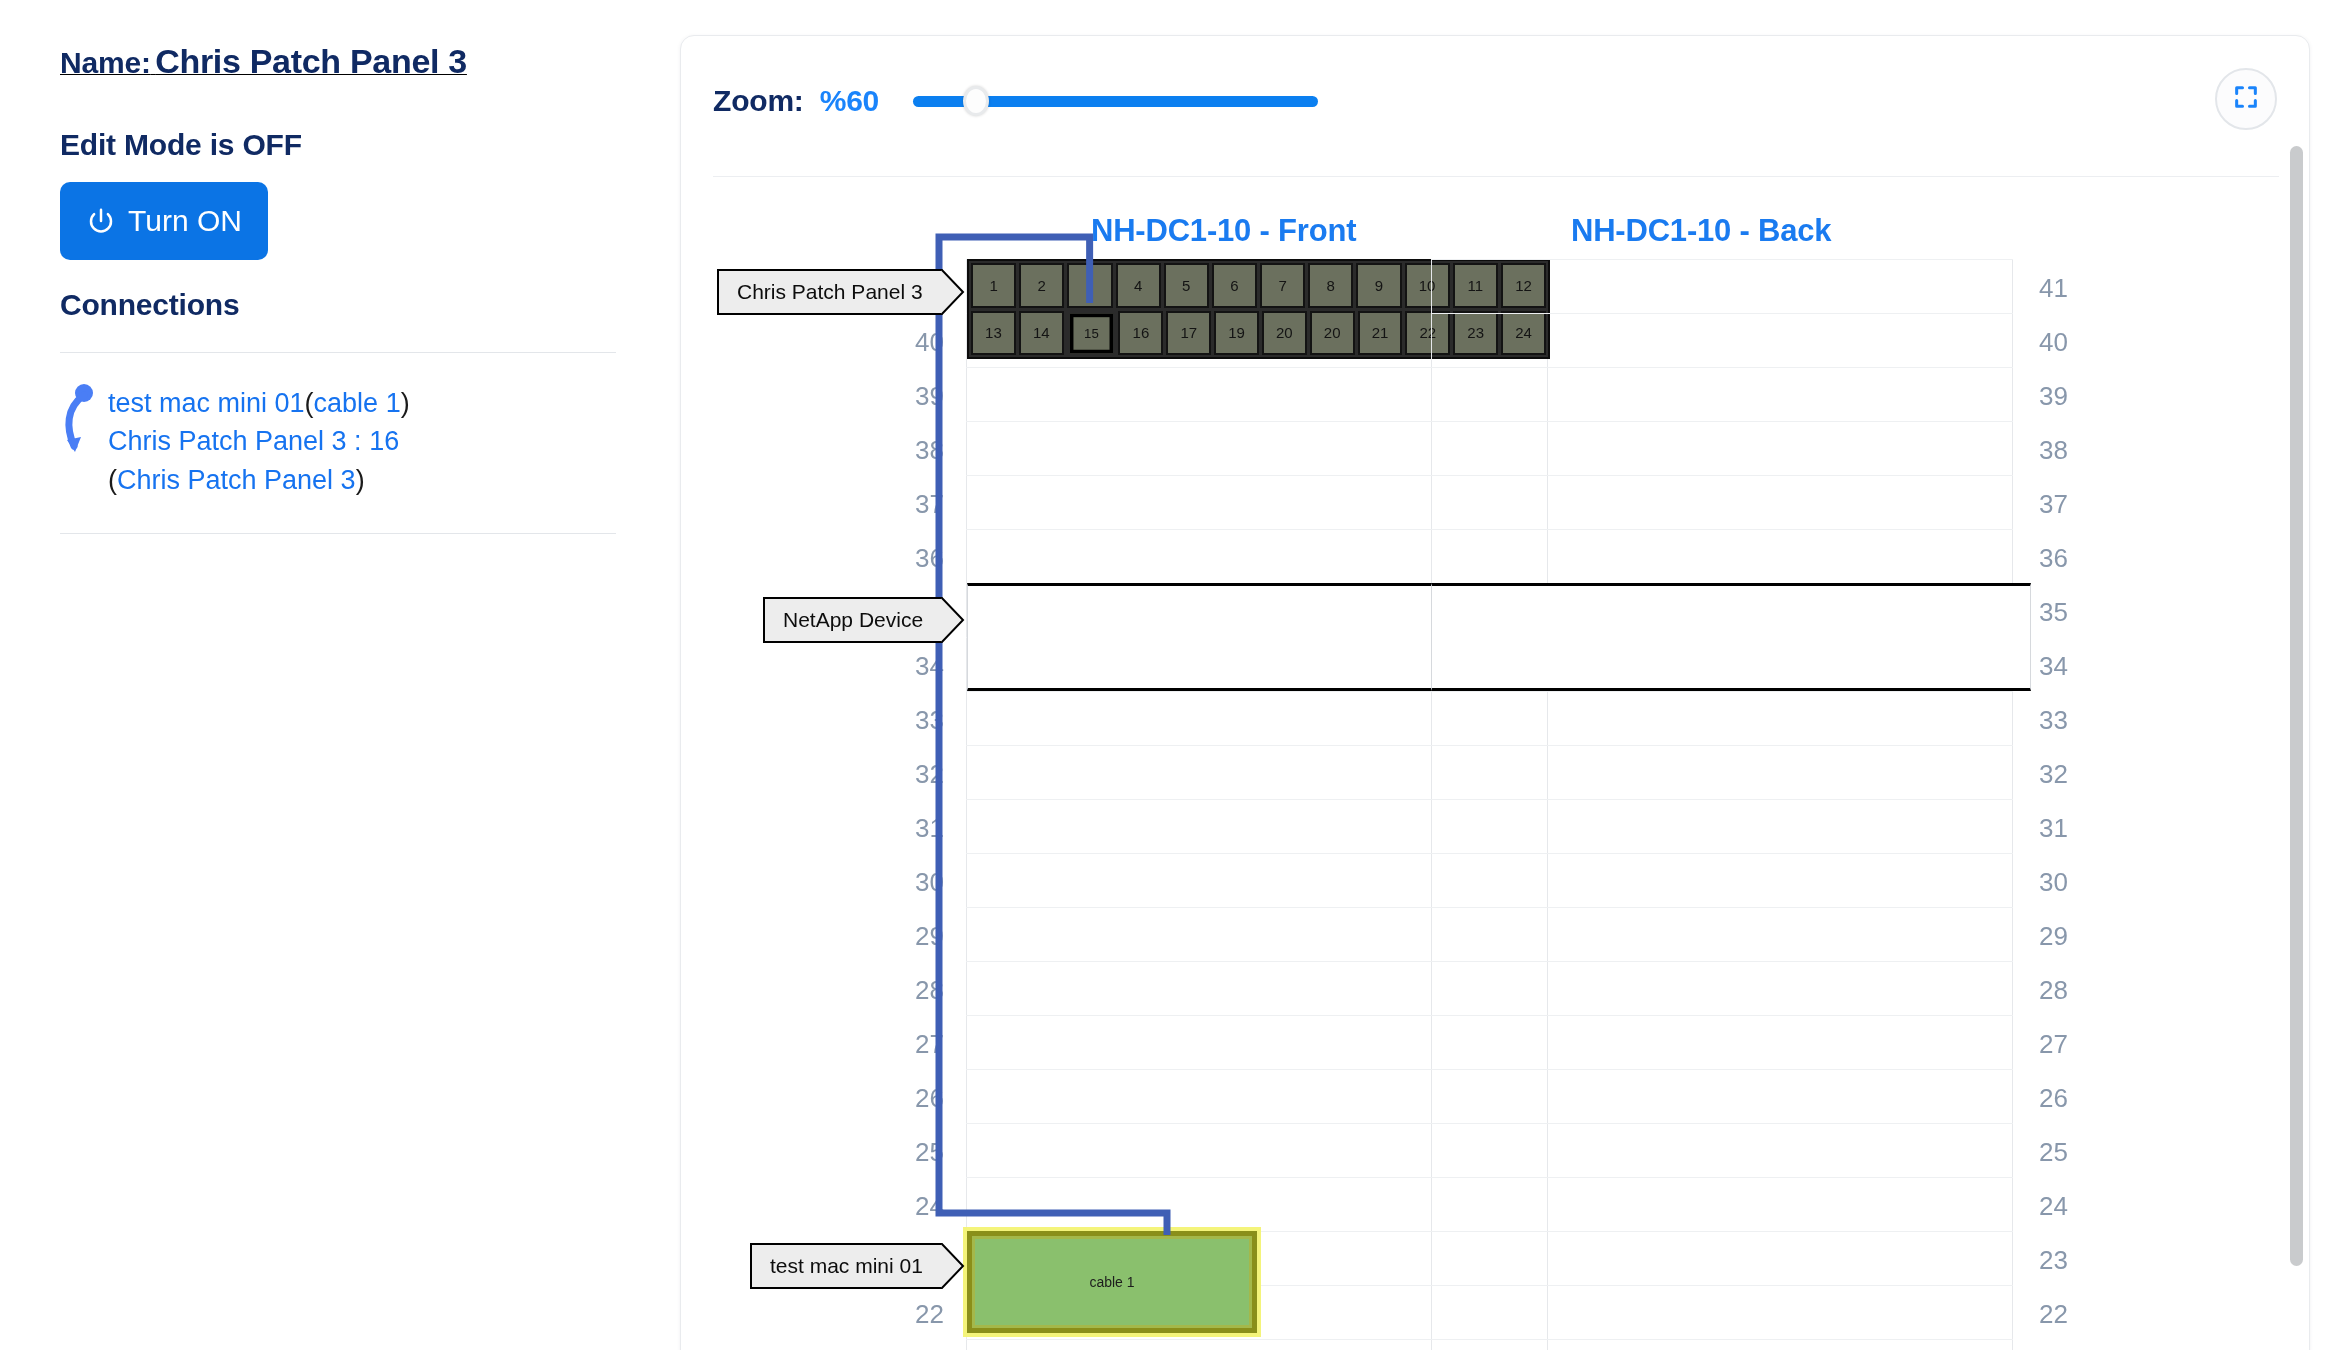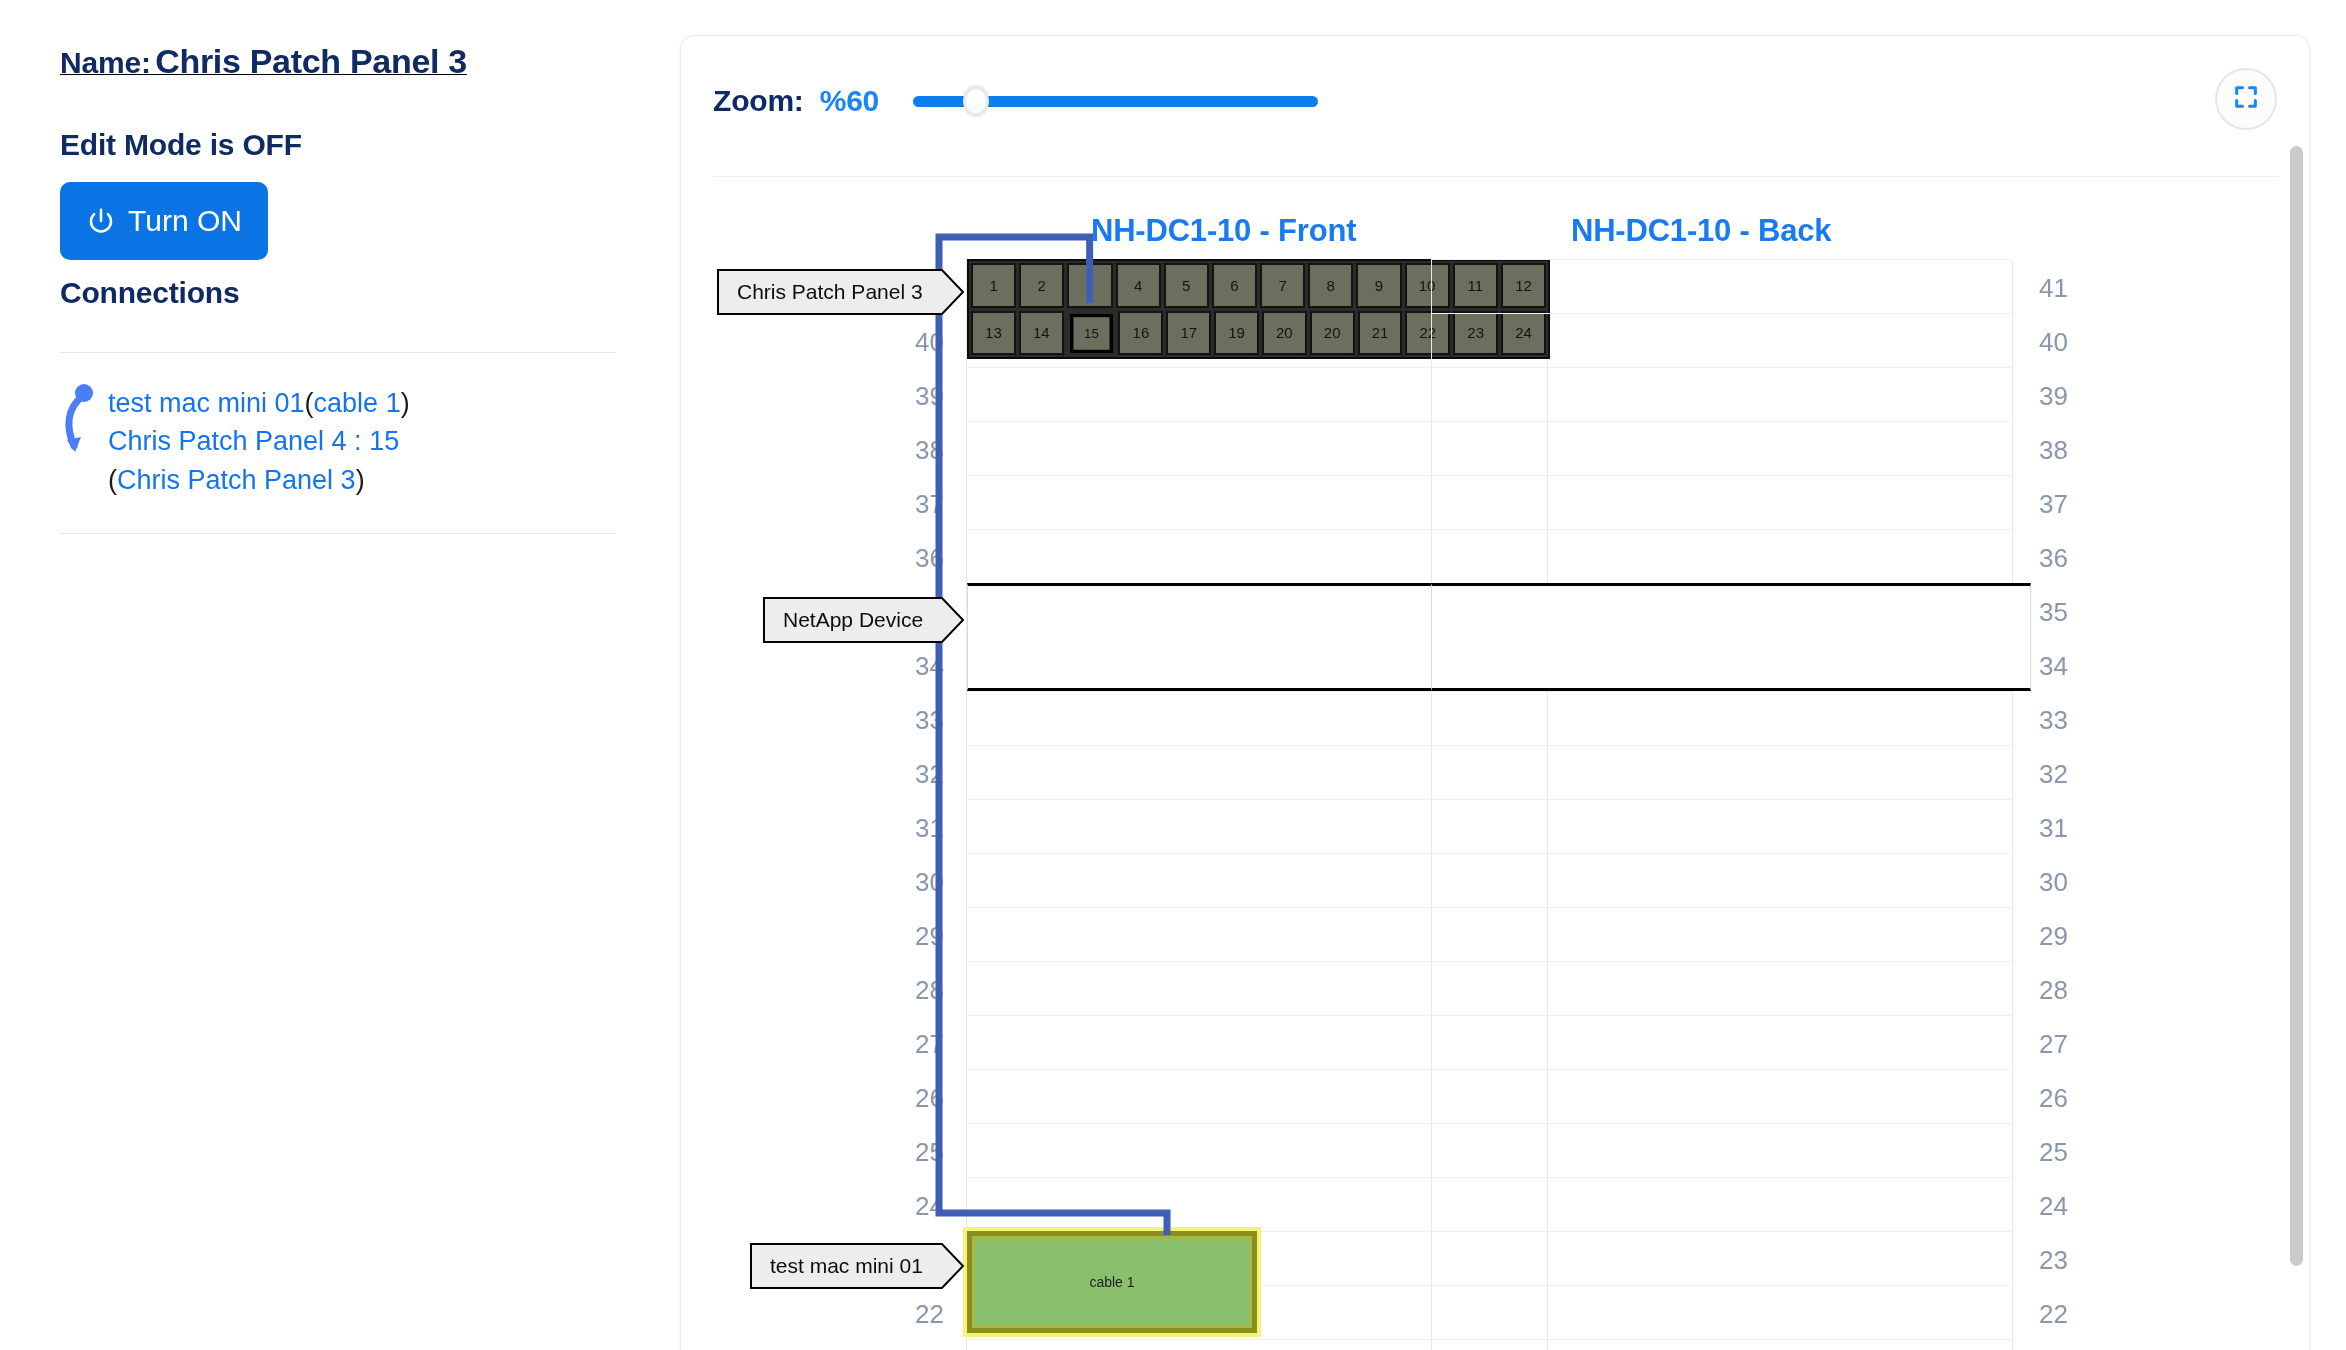--- a/index.html
+++ b/index.html
@@ -23,21 +23,21 @@
     position:absolute; left:60px; top:182px;
     width:208px; height:78px;
     background:#0b74e5; border:none; border-radius:10px;
     color:#fff; font-size:30px; font-weight:400;
     font-family:"Liberation Sans", sans-serif;
     display:flex; align-items:center; justify-content:center; gap:12px;
     cursor:pointer;
   }
   #turn-on-btn svg { display:block; }
 
-  .connections-hd { position:absolute; left:60px; top:276px; font-size:30px; font-weight:700; color:#102a63; letter-spacing:-0.2px;}
+  .connections-hd { position:absolute; left:60px; top:288px; font-size:30px; font-weight:700; color:#102a63; letter-spacing:-0.2px;}
 
   .hr { position:absolute; left:60px; width:556px; height:1px; background:#e3e6ea; }
   #hr-top { top:352px; }
   #hr-bot { top:533px; }
 
   #conn-list { position:absolute; left:58px; top:372px; width:560px; }
   .conn-item { position:relative; display:flex; align-items:flex-start; gap:6px; padding-top:8px;}
   .conn-icon { flex:0 0 auto; width:44px; height:90px; position:relative; }
   .conn-text { padding-top:4px; }
   .conn-line { font-size:27px; line-height:1.42; color:#1673f0; white-space:nowrap;}
@@ -182,21 +182,21 @@
       <div class="conn-item">
         <div class="conn-icon">
           <svg width="44" height="90" viewBox="0 0 44 90">
             <circle cx="26" cy="13" r="9" fill="#4a7ef5"></circle>
             <path d="M26 15 C 8 28, 8 48, 16 66" stroke="#4a7ef5" stroke-width="7" fill="none" stroke-linecap="round"></path>
             <path d="M23 57 L17 72 L9 60 Z" fill="#4a7ef5"></path>
           </svg>
         </div>
         <div class="conn-text">
           <div class="conn-line"><a>test mac mini 01</a><span class="paren">(</span><a>cable 1</a><span class="paren">)</span></div>
-          <div class="conn-line"><a>Chris Patch Panel 4 : 15</a></div>
+          <div class="conn-line"><a>Chris Patch Panel 3 : 16</a></div>
           <div class="conn-line"><span class="paren">(</span><a>Chris Patch Panel 3</a><span class="paren">)</span></div>
         </div>
       </div>
     </div>
   </div>
 
   <div id="panel">
 
     <div id="zoom-row">
       <span class="zoom-label">Zoom:</span>

